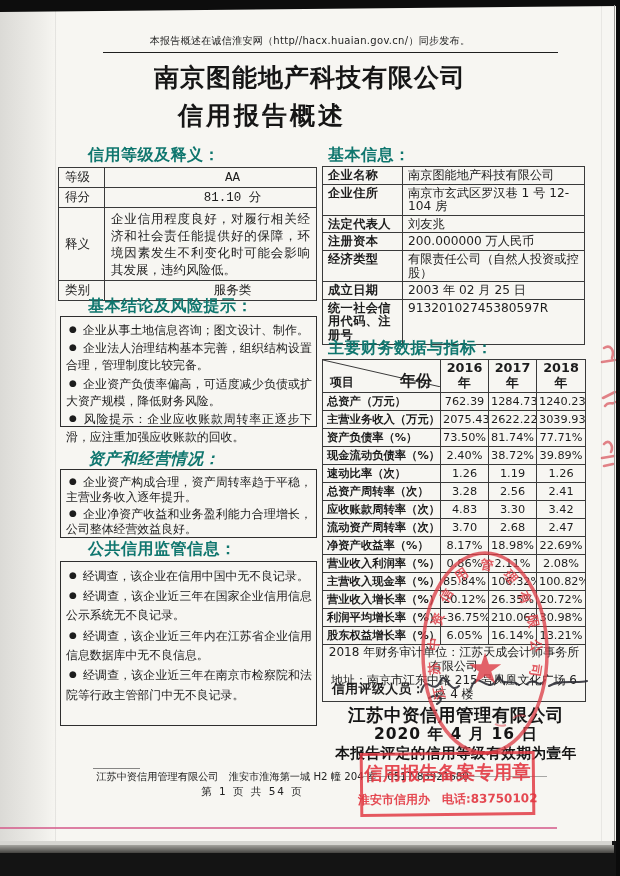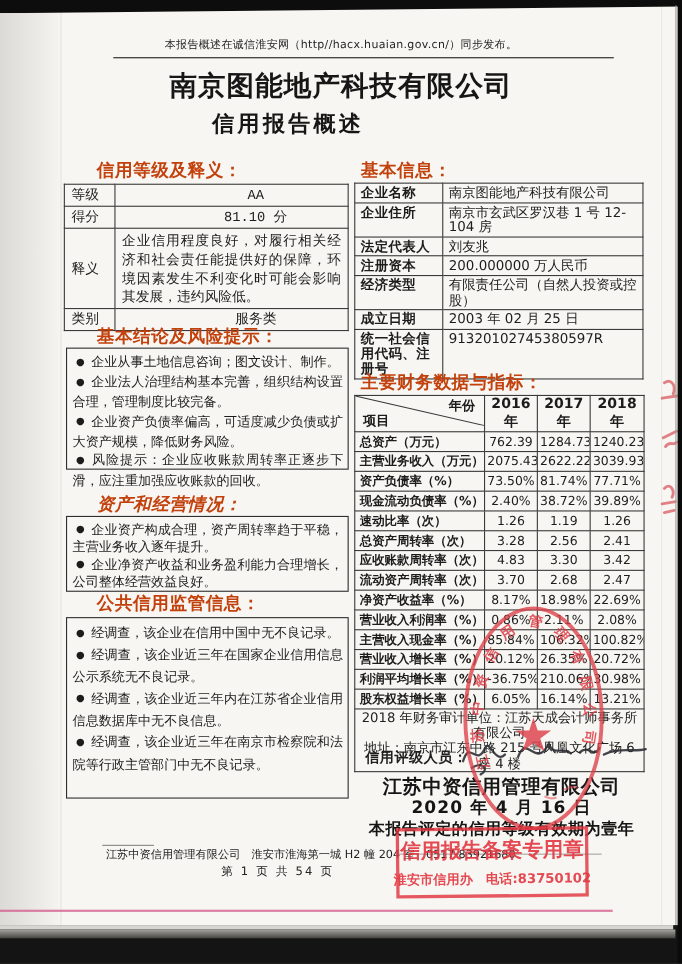--- a/index.html
+++ b/index.html
@@ -14,23 +14,23 @@
   .right-black{position:absolute;right:0;top:0;width:4px;height:100%;background:#0b0b0b;}
   .right-edge-line{position:absolute;left:614px;top:5px;height:836px;width:1px;background:#9b9a96;}
   .right-edge-line2{position:absolute;left:601px;top:5px;height:836px;width:1px;background:rgba(0,0,0,.06);}
   .band1{position:absolute;left:0;top:841px;width:612px;height:4px;background:#d6d5d1;}
   .band2{position:absolute;left:0;top:845px;width:614px;height:8px;background:linear-gradient(#a5a49f,#454441);}
   .pink-line{position:absolute;left:0;top:822px;width:557px;height:2px;background:#d4618e;opacity:.8;}
 
   .notice{position:absolute;left:60px;top:29px;width:500px;text-align:center;font-size:10px;color:#242424;letter-spacing:.3px;}
   .notice-rule{position:absolute;left:103px;top:47px;width:455px;height:1.3px;background:#1f1f1f;}
   .title1{position:absolute;left:0;top:56px;width:620px;text-align:center;font-size:25px;font-weight:700;letter-spacing:1px;color:#161616;}
-  .title2{position:absolute;left:0;top:94px;width:524px;text-align:center;font-size:20px;font-weight:700;letter-spacing:3px;color:#161616;}
-
-  .sec{position:absolute;font-size:16px;font-weight:700;color:#c2410c;letter-spacing:.5px;white-space:nowrap;text-align:right;}
+  .title2{position:absolute;left:0;top:94px;width:524px;text-align:center;font-size:25px;font-weight:700;letter-spacing:3px;color:#161616;}
+
+  .sec{position:absolute;font-size:16px;font-weight:700;color:#0f766e;letter-spacing:.5px;white-space:nowrap;text-align:right;}
 
   table{border-collapse:collapse;table-layout:fixed;}
   td{border:1px solid #3a3a3a;overflow:hidden;}
 
   
   .rating-table{position:absolute;left:58px;top:162px;width:259px;border:1.5px solid #2b2b2b;}
   .rating-table td{font-size:12.5px;padding:1px 4px;color:#1d1d1d;}
   .rating-table .lbl{width:46px;padding-left:6px;}
   .rating-table .val{text-align:center;padding-left:48px;}
   .r-sm{height:19px;font-family:Liberation Mono, monospace;}
@@ -51,21 +51,21 @@
   .info-table td{font-size:12.2px;padding:2px 5px 1px 5px;vertical-align:top;line-height:13.6px;color:#1c1c1c;}
   .info-table .lbl{width:80px;font-weight:600;letter-spacing:.4px;}
 
   
   .fin-table{position:absolute;left:322px;top:354px;width:263px;border:1.5px solid #2b2b2b;}
   .fin-table td{padding:0 2px;text-align:center;color:#1c1c1c;}
   .fin-table tr{height:18px;}
   .fhead{height:27px;}
   .corner{position:relative;padding:0;}
   .corner svg{position:absolute;left:0;top:0;}
-  .c-top{position:absolute;top:1px;right:8px;font-size:12px;font-weight:600;}
+  .c-top{position:absolute;top:11px;right:8px;font-size:16px;font-weight:600;}
   .c-bot{position:absolute;bottom:1px;left:7px;font-size:12px;font-weight:600;}
   .yr{font-size:12.8px;font-weight:600;}
   .flabel{text-align:left !important;font-size:11.3px;font-weight:600;padding-left:4px !important;white-space:nowrap;}
   .fval{font-size:11.3px;}
   .audit{height:30px;}
   .audit div{font-size:12px;line-height:14px;color:#202020;}
 
   
   .rater-label{position:absolute;left:332px;top:676px;font-size:12.8px;font-weight:600;letter-spacing:.5px;}
   .signature{position:absolute;left:415px;top:653px;}

